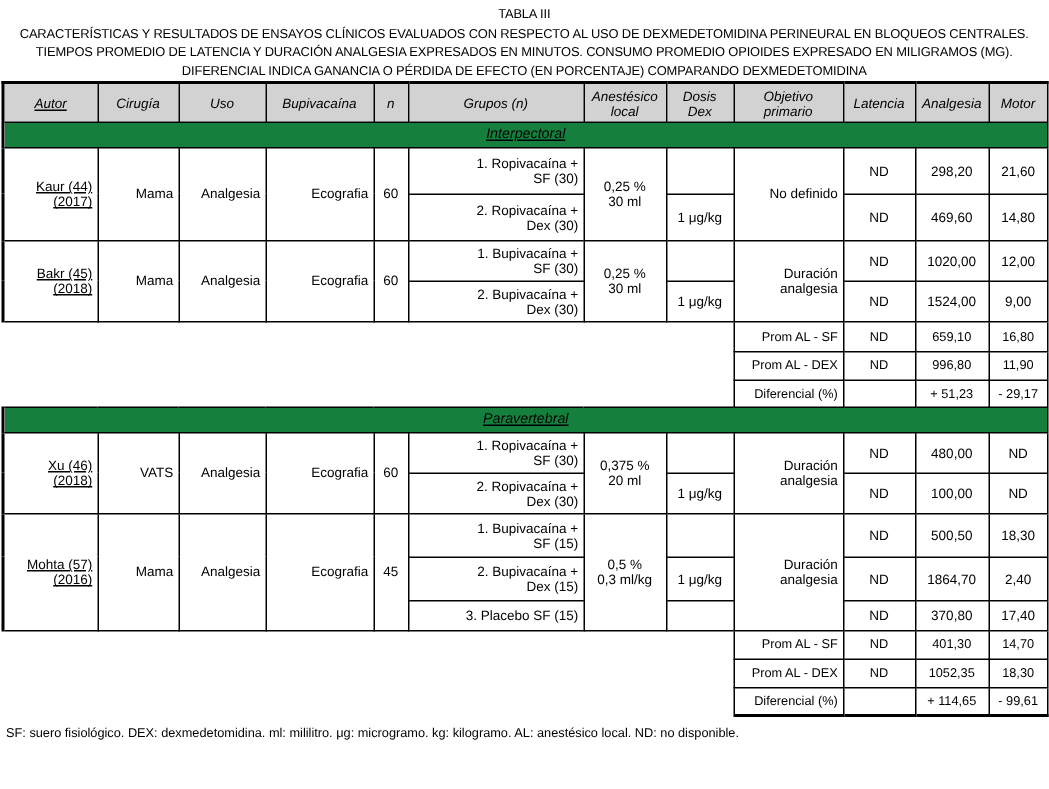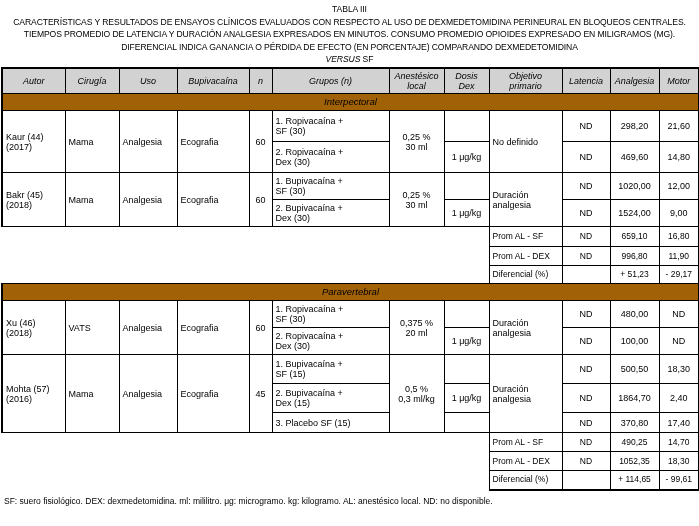--- a/index.html
+++ b/index.html
@@ -17,44 +17,43 @@
   col.c-autor{width:63px}col.c-cirugia{width:54px}col.c-uso{width:58px}
   col.c-loc{width:72px}col.c-n{width:23px}col.c-grupos{width:117px}
   col.c-anest{width:55px}col.c-dosis{width:45px}col.c-obj{width:73px}
   col.c-lat{width:48px}col.c-ana{width:49px}col.c-motor{width:40px}
   th,td{
     border:1px solid #000;font-size:9px;line-height:1.12;
     padding:1px 3px;vertical-align:middle;white-space:pre-line;overflow:hidden;
     font-weight:normal;
   }
   th{background:#d2d2d2;font-style:italic;text-align:center;}
-  tr.bar td{background:#a16207;font-style:italic;text-align:center;font-size:9.5px;}
-  .left{text-align:left;}
+  tr.bar td{background:#15803d;font-style:italic;text-align:center;font-size:9.5px;}
+  .left{text-align:right;}
   .ctr{text-align:center;}
   tr.sum td{font-weight:normal;font-size:8.5px;}
   td.blank{border:none;background:#fff;}
   
   .ot{border-top-width:2px;}
-  .ol{border-left-width:2px;}
+  .ol{border-left-width:2px;text-decoration:underline;}
   .or{border-right-width:2px;}
   .ob{border-bottom-width:2px;}
   
   tr.rh26{height:26px}tr.rh17{height:17px}tr.rh31{height:31px}
   tr.rh27{height:27px}tr.rh29{height:29px}
   tr.rh20{height:20px}tr.rh19{height:19px}tr.rh18{height:18px}
   
   .footnote{font-size:8.5px;padding:5px 0 0 4px;line-height:1.2;}
 </style>
 </head>
 <body>
 
 <div class="titleblock">
   <div>TABLA III</div>
   <div><span>CARACTERÍSTICAS Y RESULTADOS DE ENSAYOS CLÍNICOS EVALUADOS CON RESPECTO AL USO DE DEXMEDETOMIDINA PERINEURAL EN BLOQUEOS CENTRALES. TIEMPOS PROMEDIO DE LATENCIA Y DURACIÓN ANALGESIA EXPRESADOS EN MINUTOS. CONSUMO PROMEDIO OPIOIDES EXPRESADO EN MILIGRAMOS (MG). DIFERENCIAL INDICA GANANCIA O PÉRDIDA DE EFECTO (EN PORCENTAJE) COMPARANDO DEXMEDETOMIDINA</span></div>
-  <div><span class="versus">VERSUS</span><span> SF</span></div>
 </div>
 
 <table>
   <colgroup>
     <col class="c-autor">
       <col class="c-cirugia">
       <col class="c-uso">
       <col class="c-loc">
     <col class="c-n">
       <col class="c-grupos">
@@ -227,21 +226,21 @@
       <td class="ctr"></td>
       <td class="ctr">ND</td>
       <td class="ctr">370,80</td>
       <td class="ctr or">17,40</td>
     </tr>
 
     <tr class="rh19 sum">
       <td colspan="8" class="blank"></td>
       <td class="left">Prom AL - SF</td>
       <td class="ctr">ND</td>
-      <td class="ctr">490,25</td>
+      <td class="ctr">401,30</td>
       <td class="ctr or">14,70</td>
     </tr>
     <tr class="rh19 sum">
       <td colspan="8" class="blank"></td>
       <td class="left">Prom AL - DEX</td>
       <td class="ctr">ND</td>
       <td class="ctr">1052,35</td>
       <td class="ctr or">18,30</td>
     </tr>
     <tr class="rh19 sum">

